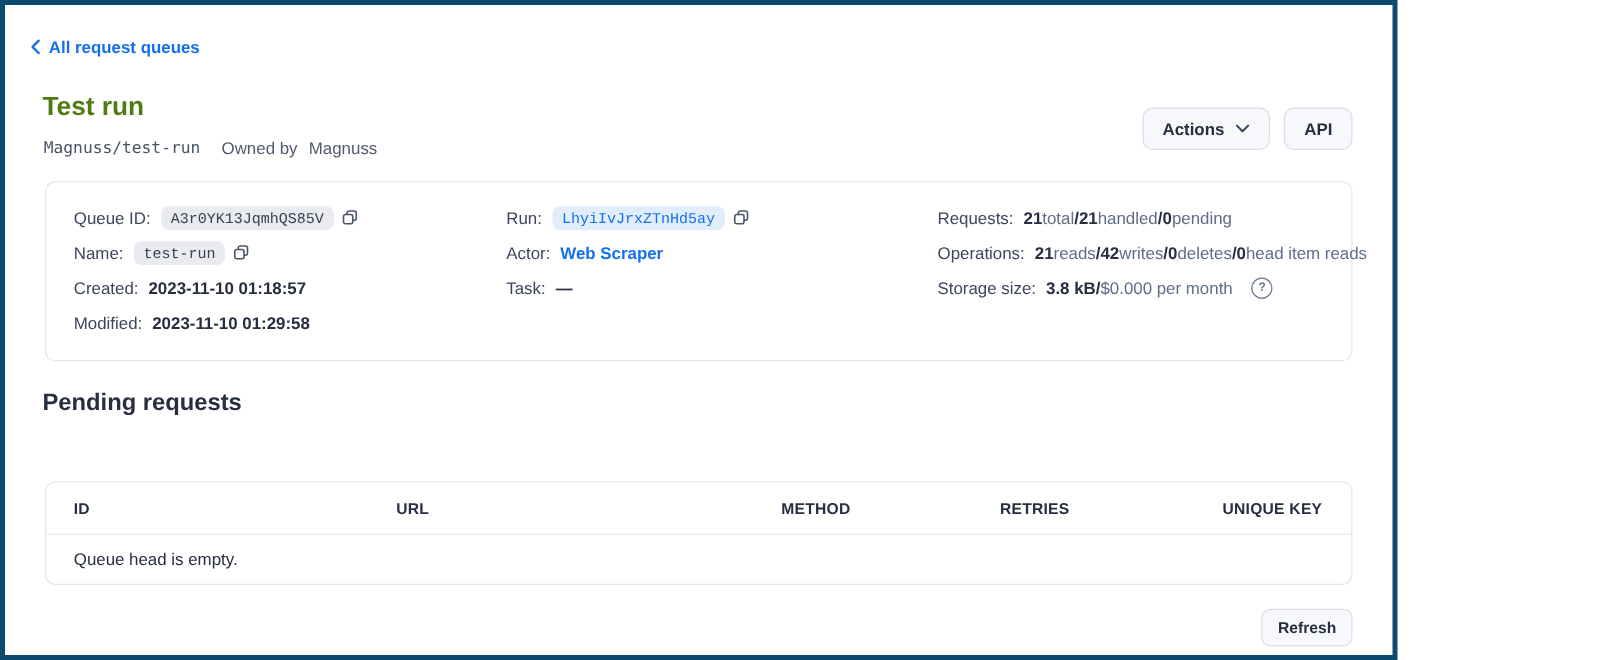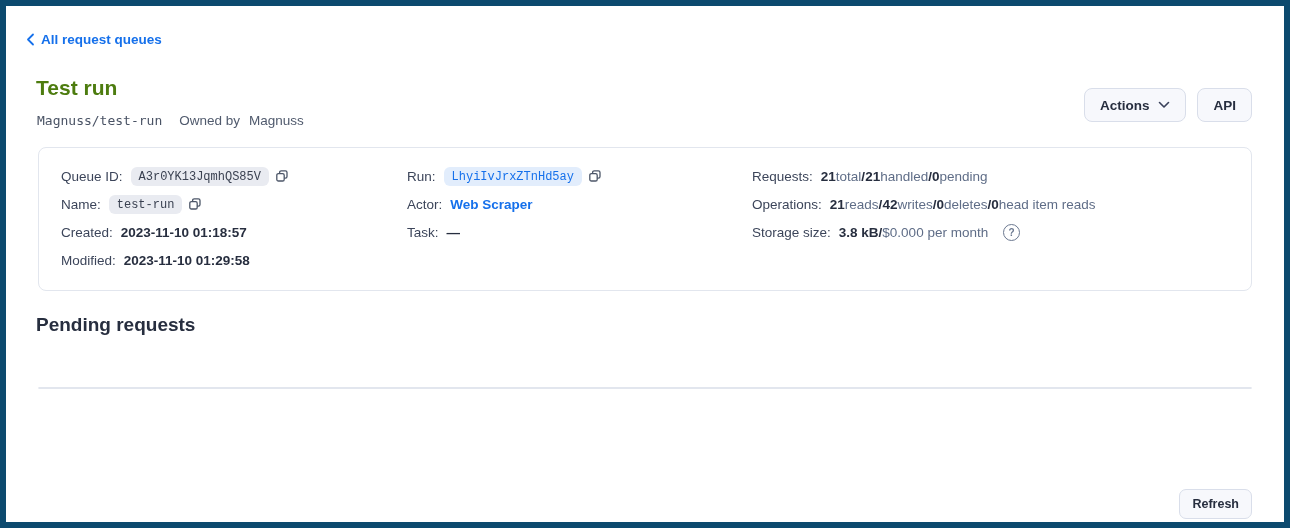--- a/index.html
+++ b/index.html
@@ -1,18 +1,18 @@
 <!DOCTYPE html>
 <html><head>
 <meta charset="utf-8">
 <style>
   html,body{margin:0;padding:0;background:#fff;}
   .screen{
-    position:relative; width:1290px; height:528px; box-sizing:border-box;
-    background:#ffffff; border:6px solid #0c4a6e; overflow:hidden;
+    position:relative; width:1118px; height:528px; box-sizing:border-box;
+    background:#ffffff; border:4px solid #0c4a6e; overflow:hidden;
     font-family:"Liberation Sans", sans-serif; color:#272e3f;
   }
   
   .back-link{
     position:absolute; left:20px; top:26px; display:flex; align-items:center; gap:6px;
     color:#1570eb; font-size:13.5px; font-weight:600; cursor:pointer; text-decoration:none;
   }
   
   .page-title{position:absolute; left:30px; top:70px; font-size:21px; font-weight:700; color:#4d7c0f;}
   .subtitle{position:absolute; left:31px; top:107px; display:flex; align-items:center; font-size:13.5px; color:#505a6d;}
@@ -199,20 +199,30 @@
           </span>
         <span class="help-icon">?</span>
       </div>
     </div>
 
   </div>
 
   <div class="section-title">Pending requests</div>
 
   <div class="table">
+    <div class="thead">
+      <span>ID</span>
+      <span>URL</span>
+      <span>METHOD</span>
+      <span>RETRIES</span>
+      <span>UNIQUE KEY</span>
+    </div>
+    <div class="tbody-row">
+      <span>Queue head is empty.</span>
+    </div>
   </div>
 
   <div class="refresh-wrap">
     <button class="btn btn-small">
       <span>Refresh</span>
     </button>
   </div>
 
 </div>
 

